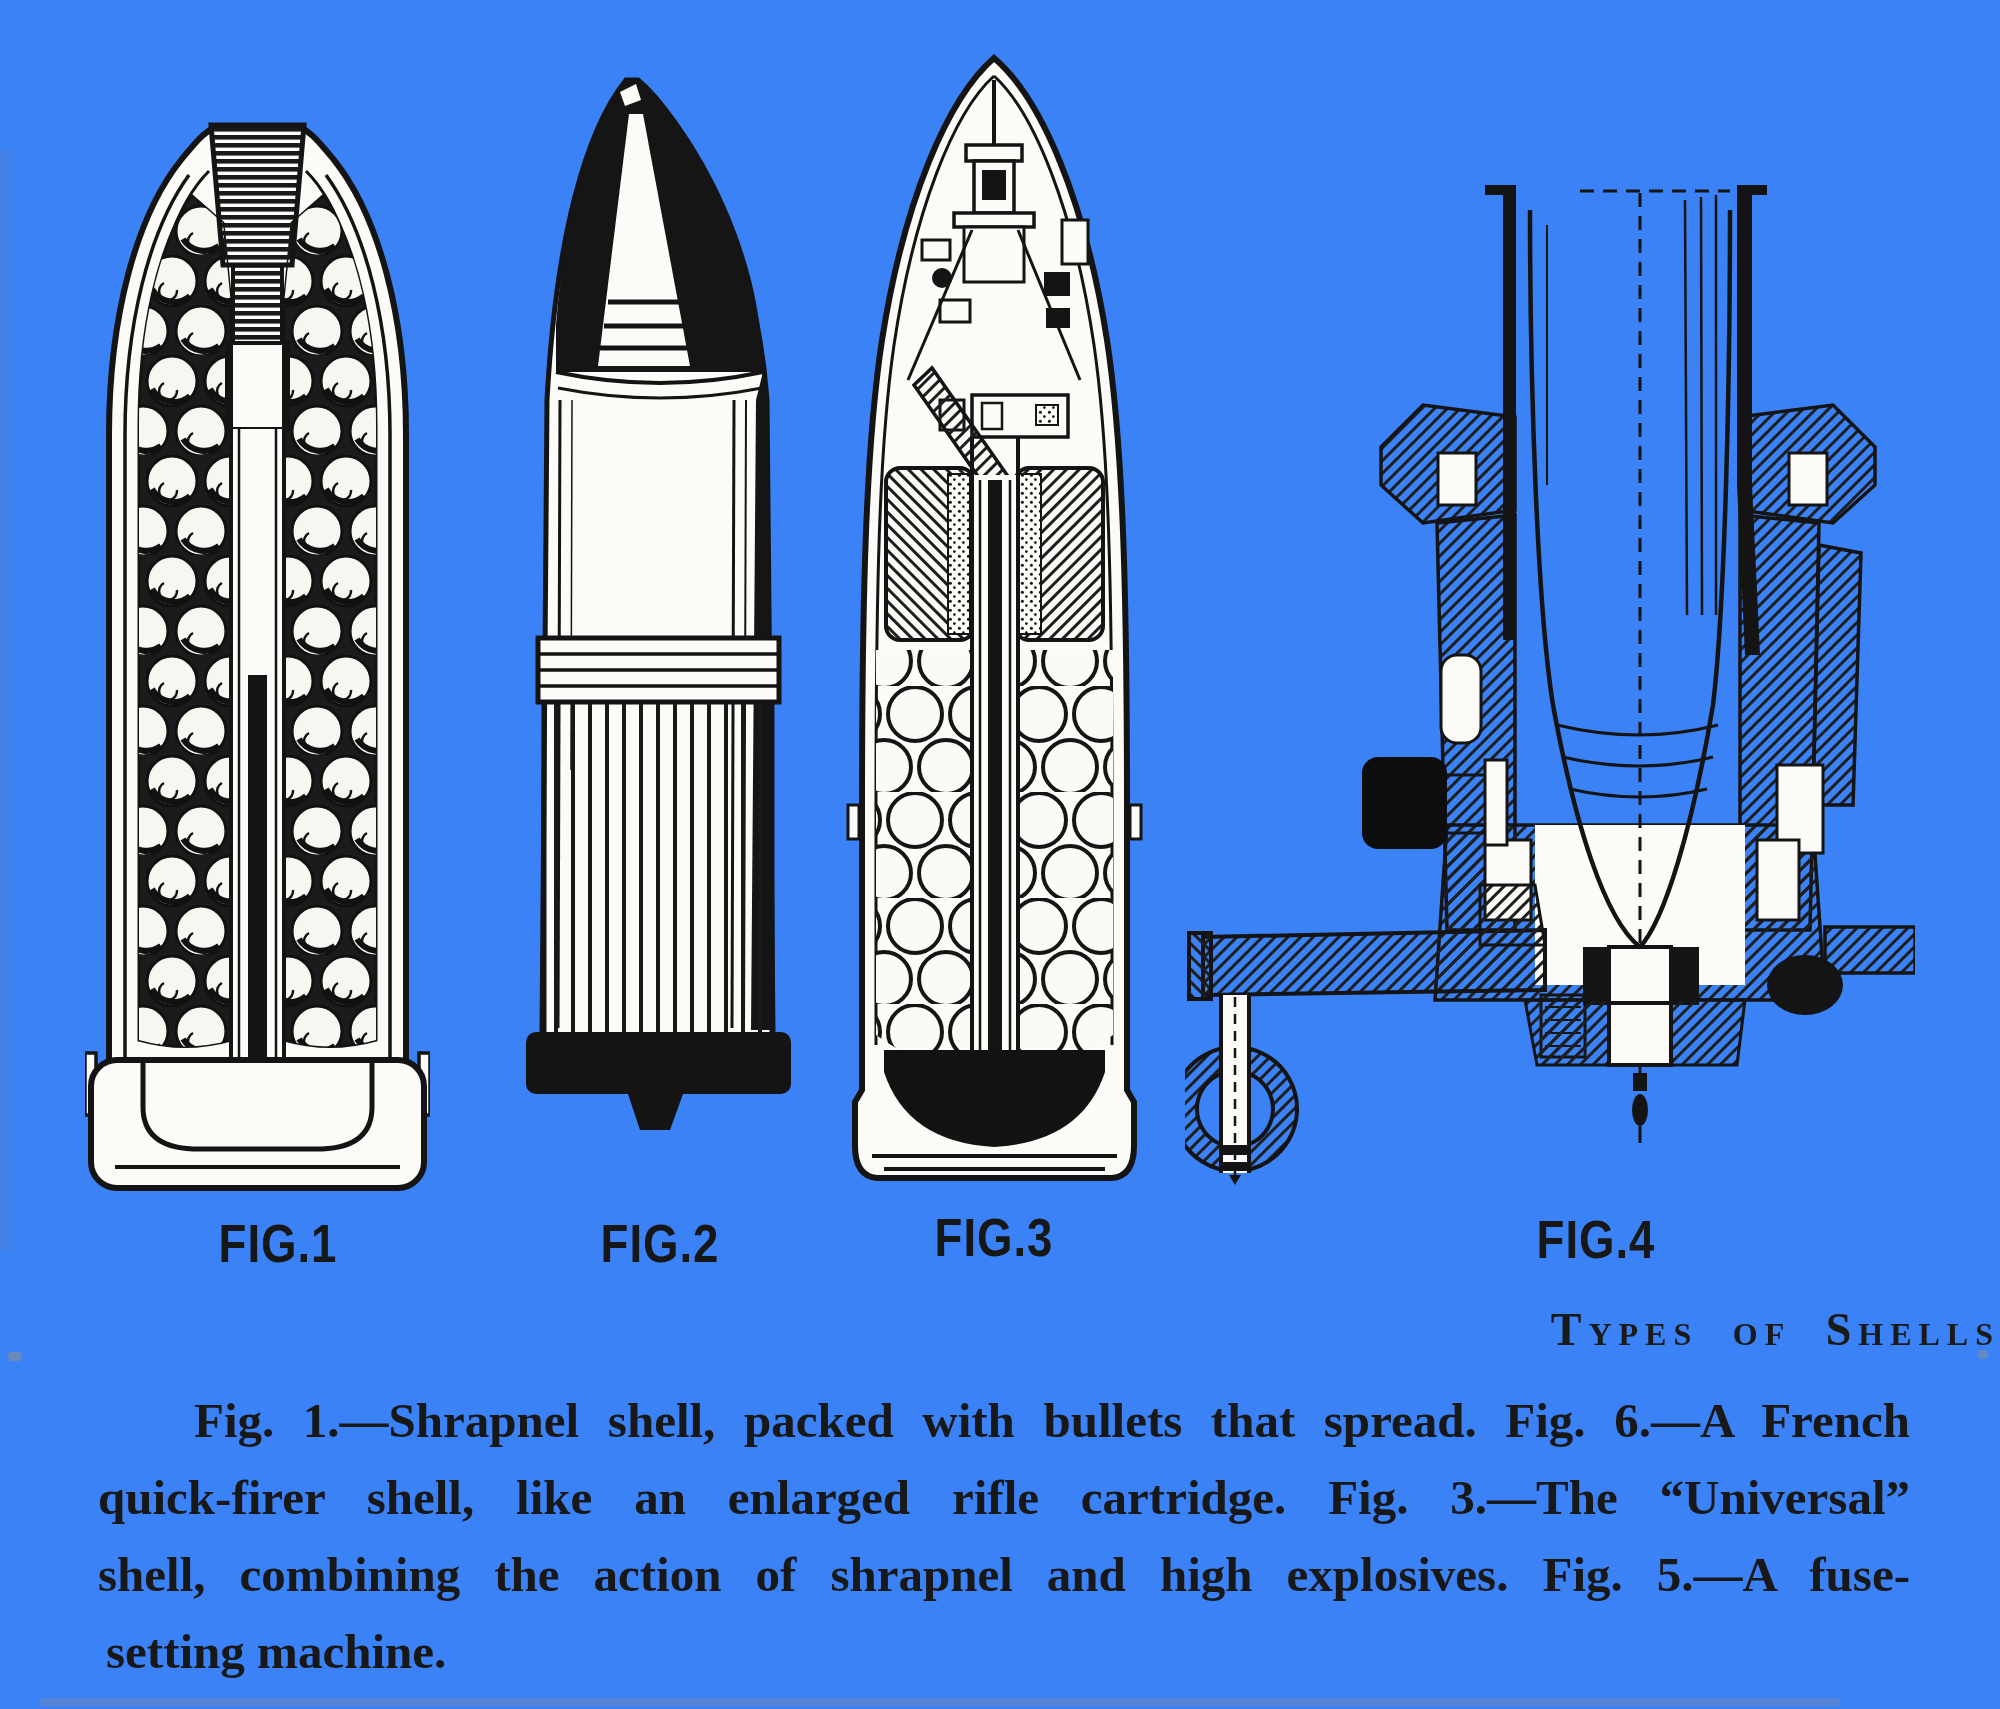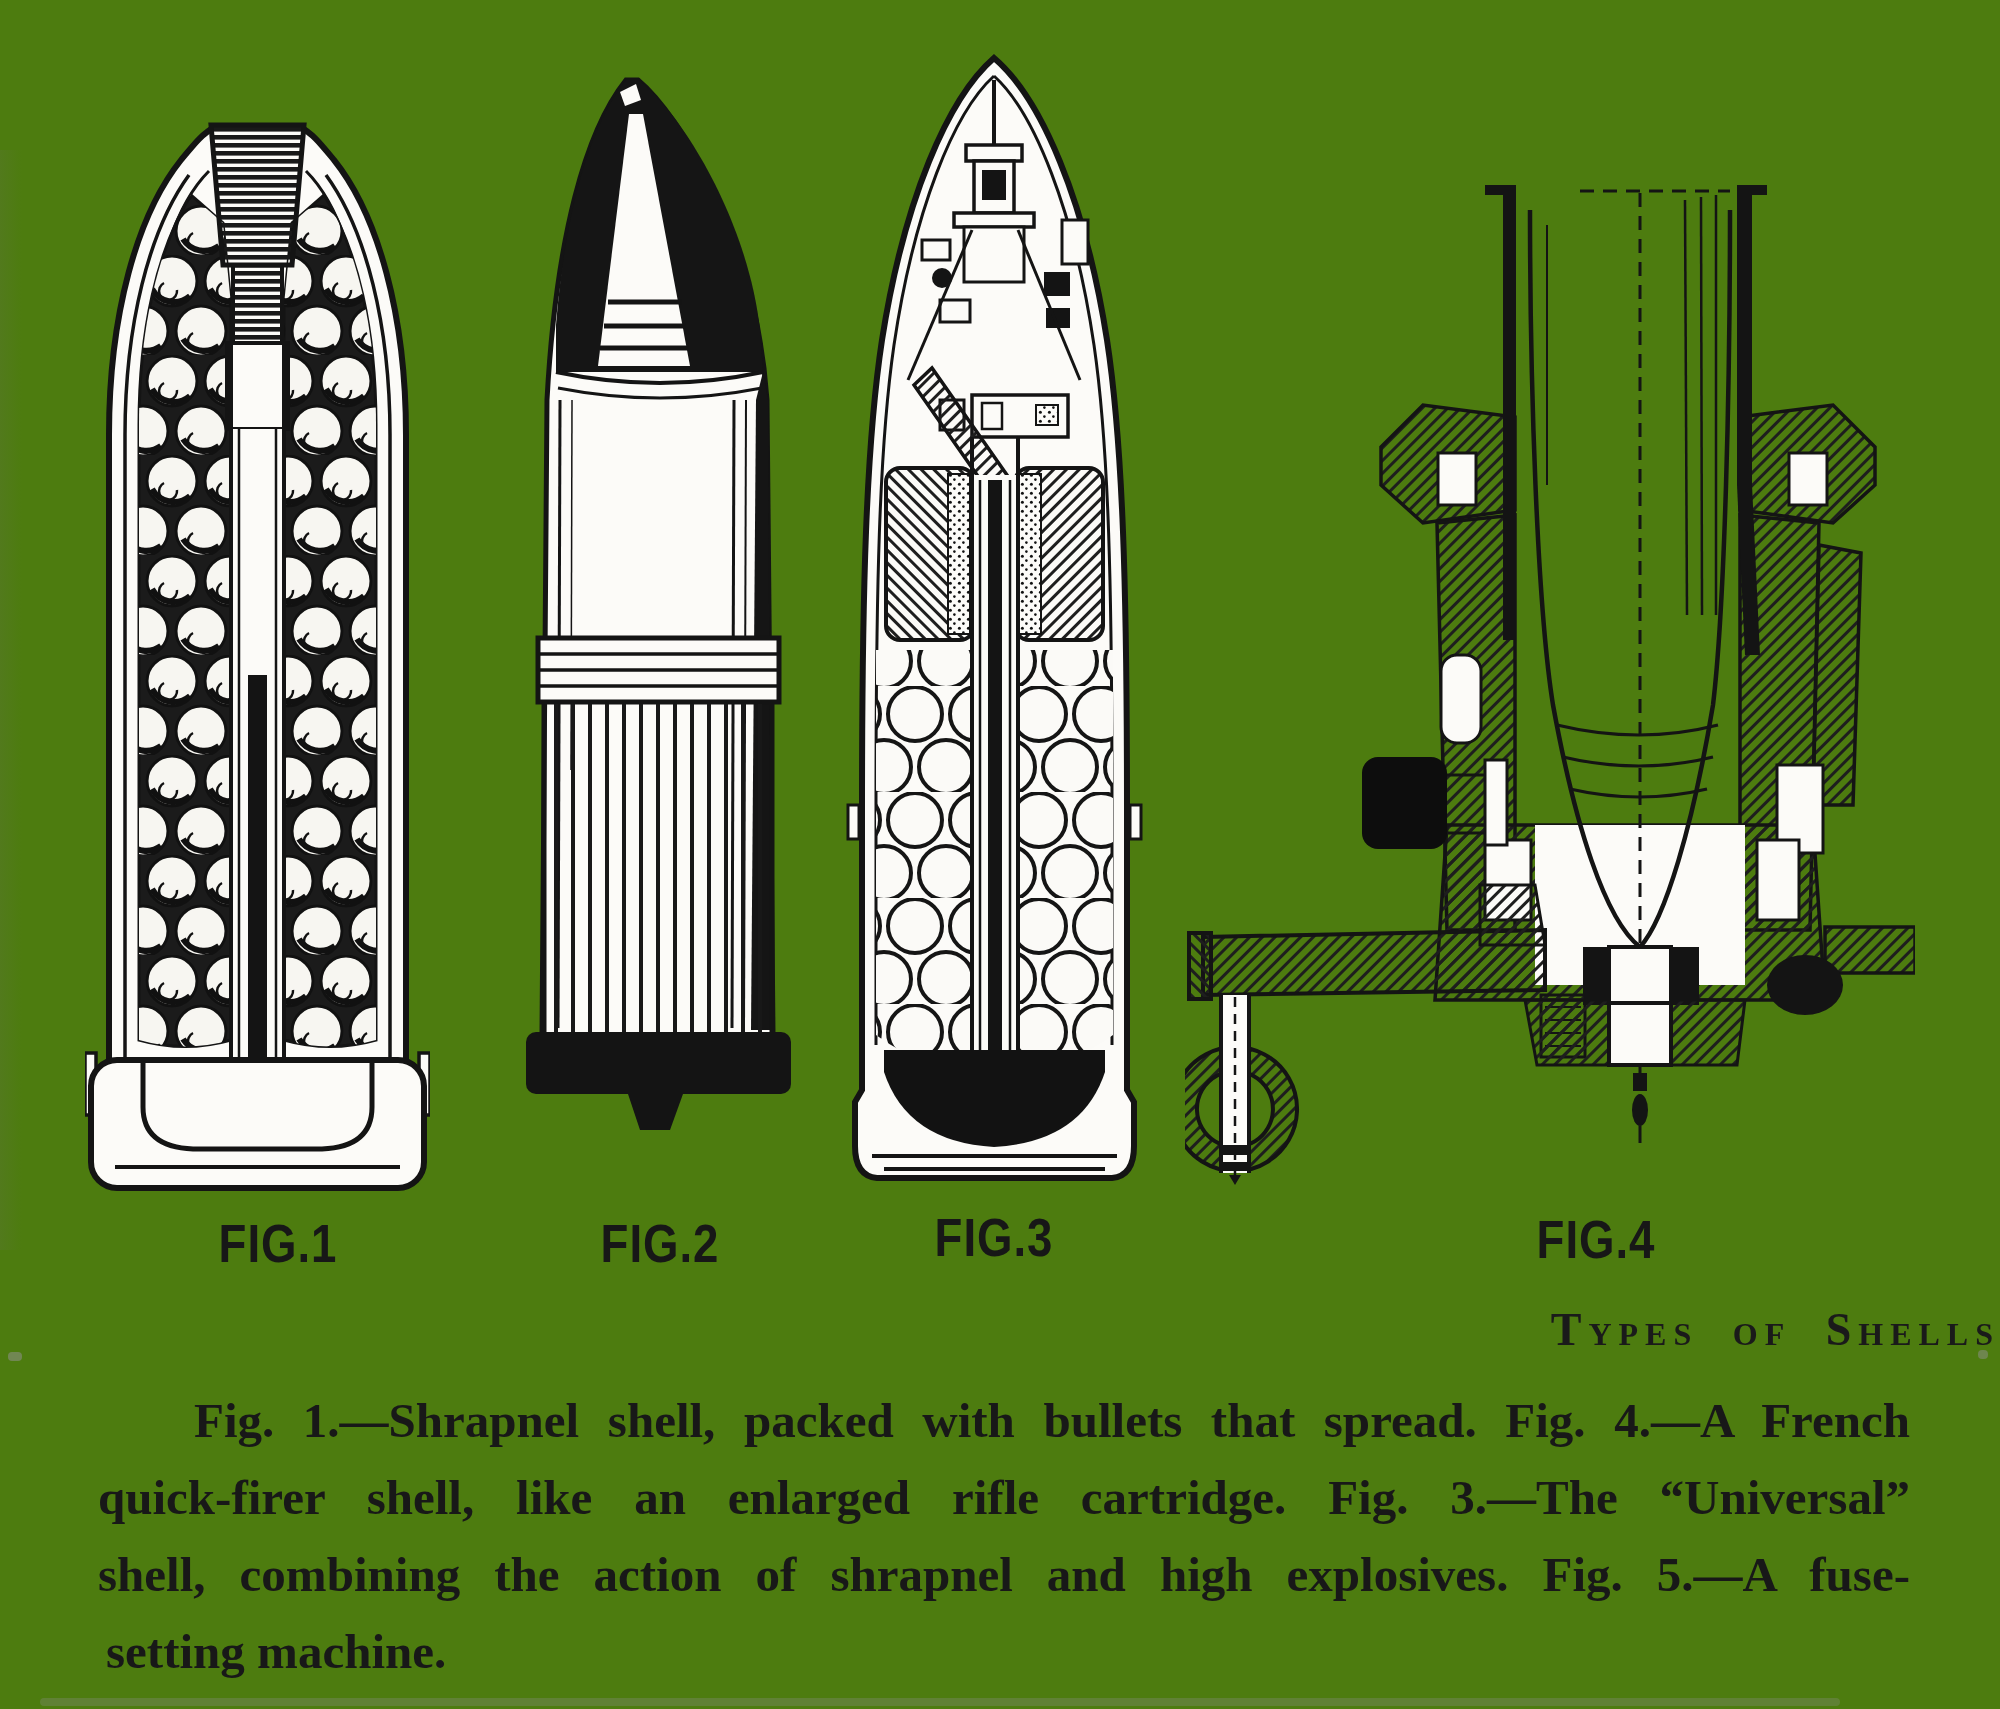--- a/index.html
+++ b/index.html
@@ -1,18 +1,18 @@
 <!DOCTYPE html>
 <html><head>
 <meta charset="utf-8">
 <style>
   html,body{margin:0;padding:0;background:#e8e8e6;}
   #page{
     position:relative;width:2000px;height:1709px;margin:0 auto;
-    background:#4d7c0f;overflow:hidden;
+    background:#3b82f6;overflow:hidden;
     font-family:"Liberation Serif", serif;color:#141414;
   }
   .fig{position:absolute;}
   .fig svg{display:block;width:100%;height:100%;}
   .fig-label{
     position:absolute;top:1216px;width:240px;text-align:center;
     font-family:"Liberation Sans", sans-serif;font-weight:700;
     font-size:48px;letter-spacing:1px;color:#171717;
     transform:scale(.95,1.12);
   }
@@ -261,21 +261,21 @@
   </div>
 
   <div class="fig-label" style="left:158px">FIG.1</div>
   <div class="fig-label" style="left:540px">FIG.2</div>
   <div class="fig-label" style="left:874px;top:1210px">FIG.3</div>
   <div class="fig-label" style="left:1476px;top:1212px">FIG.4</div>
 
   <div id="heading">Types of Shells</div>
 
   <div id="caption">
-    <div class="cap-line first">Fig. 1.—Shrapnel shell, packed with bullets that spread.  Fig. 4.—A French</div>
+    <div class="cap-line first">Fig. 1.—Shrapnel shell, packed with bullets that spread.  Fig. 6.—A French</div>
     <div class="cap-line">quick-firer shell, like an enlarged rifle cartridge.  Fig. 3.—The “Universal”</div>
     <div class="cap-line">shell, combining the action of shrapnel and high explosives.  Fig. 5.—A fuse-</div>
     <div class="cap-line last">setting machine.</div>
   </div>
 
   <div class="artifact" style="left:8px;top:1352px;width:14px;height:9px;opacity:.55"></div>
   <div class="artifact" style="left:1978px;top:1350px;width:10px;height:9px;opacity:.5"></div>
   <div class="artifact" style="left:40px;top:1698px;width:1800px;height:8px;opacity:.3"></div>
   <div style="position:absolute;left:0;top:150px;width:22px;height:1100px;
               background:linear-gradient(to right, rgba(110,110,108,.14), rgba(110,110,108,0));"></div>

